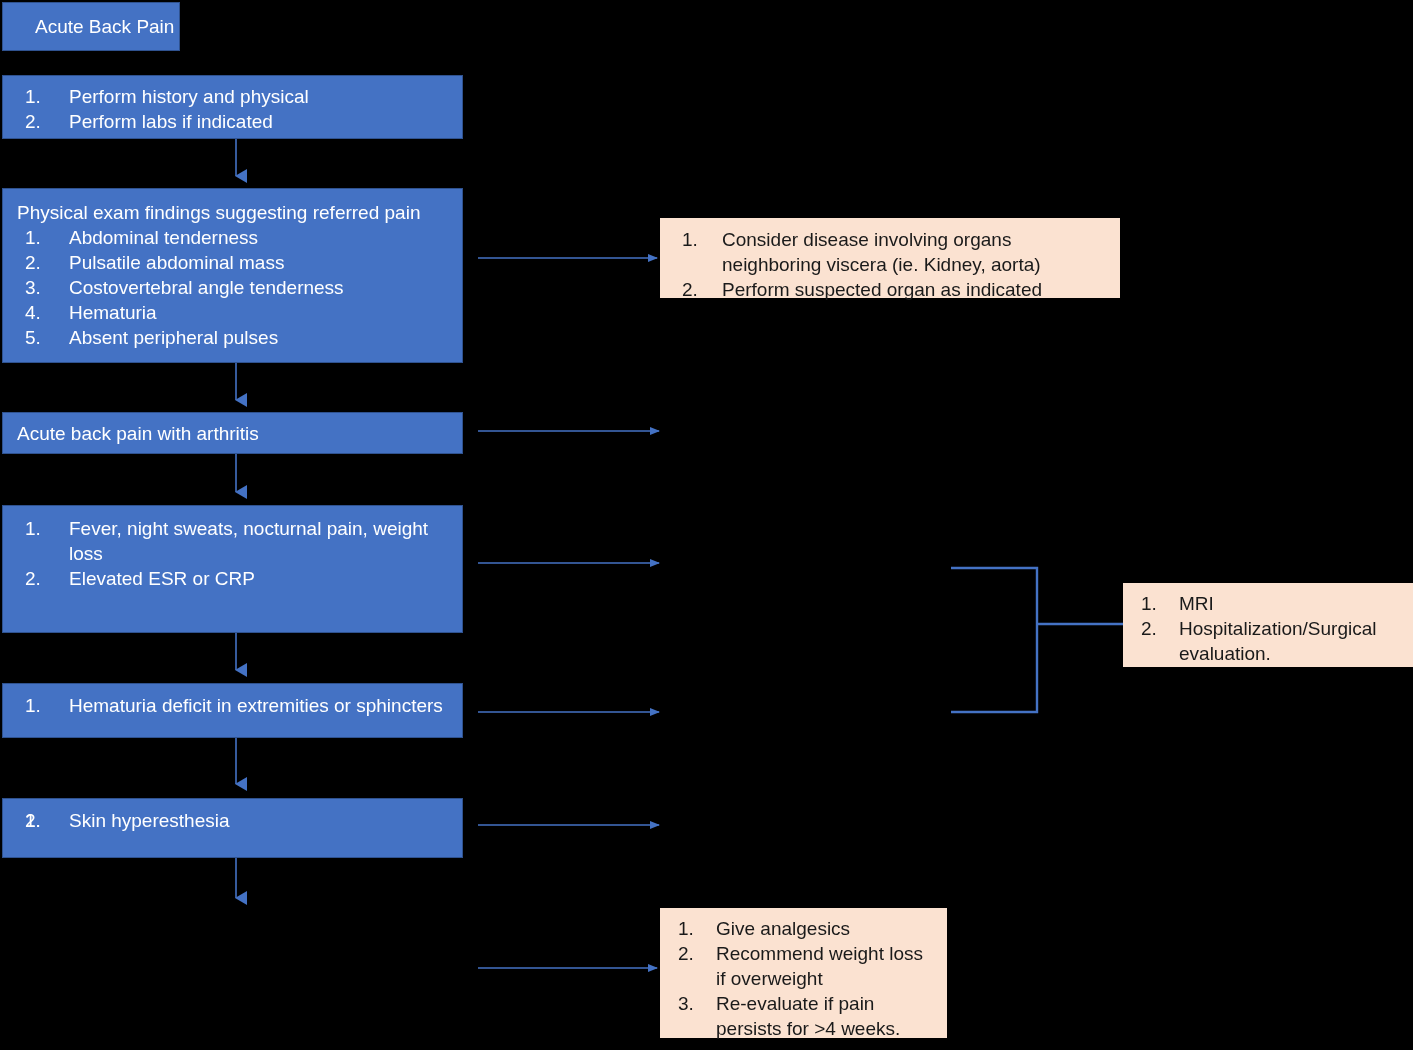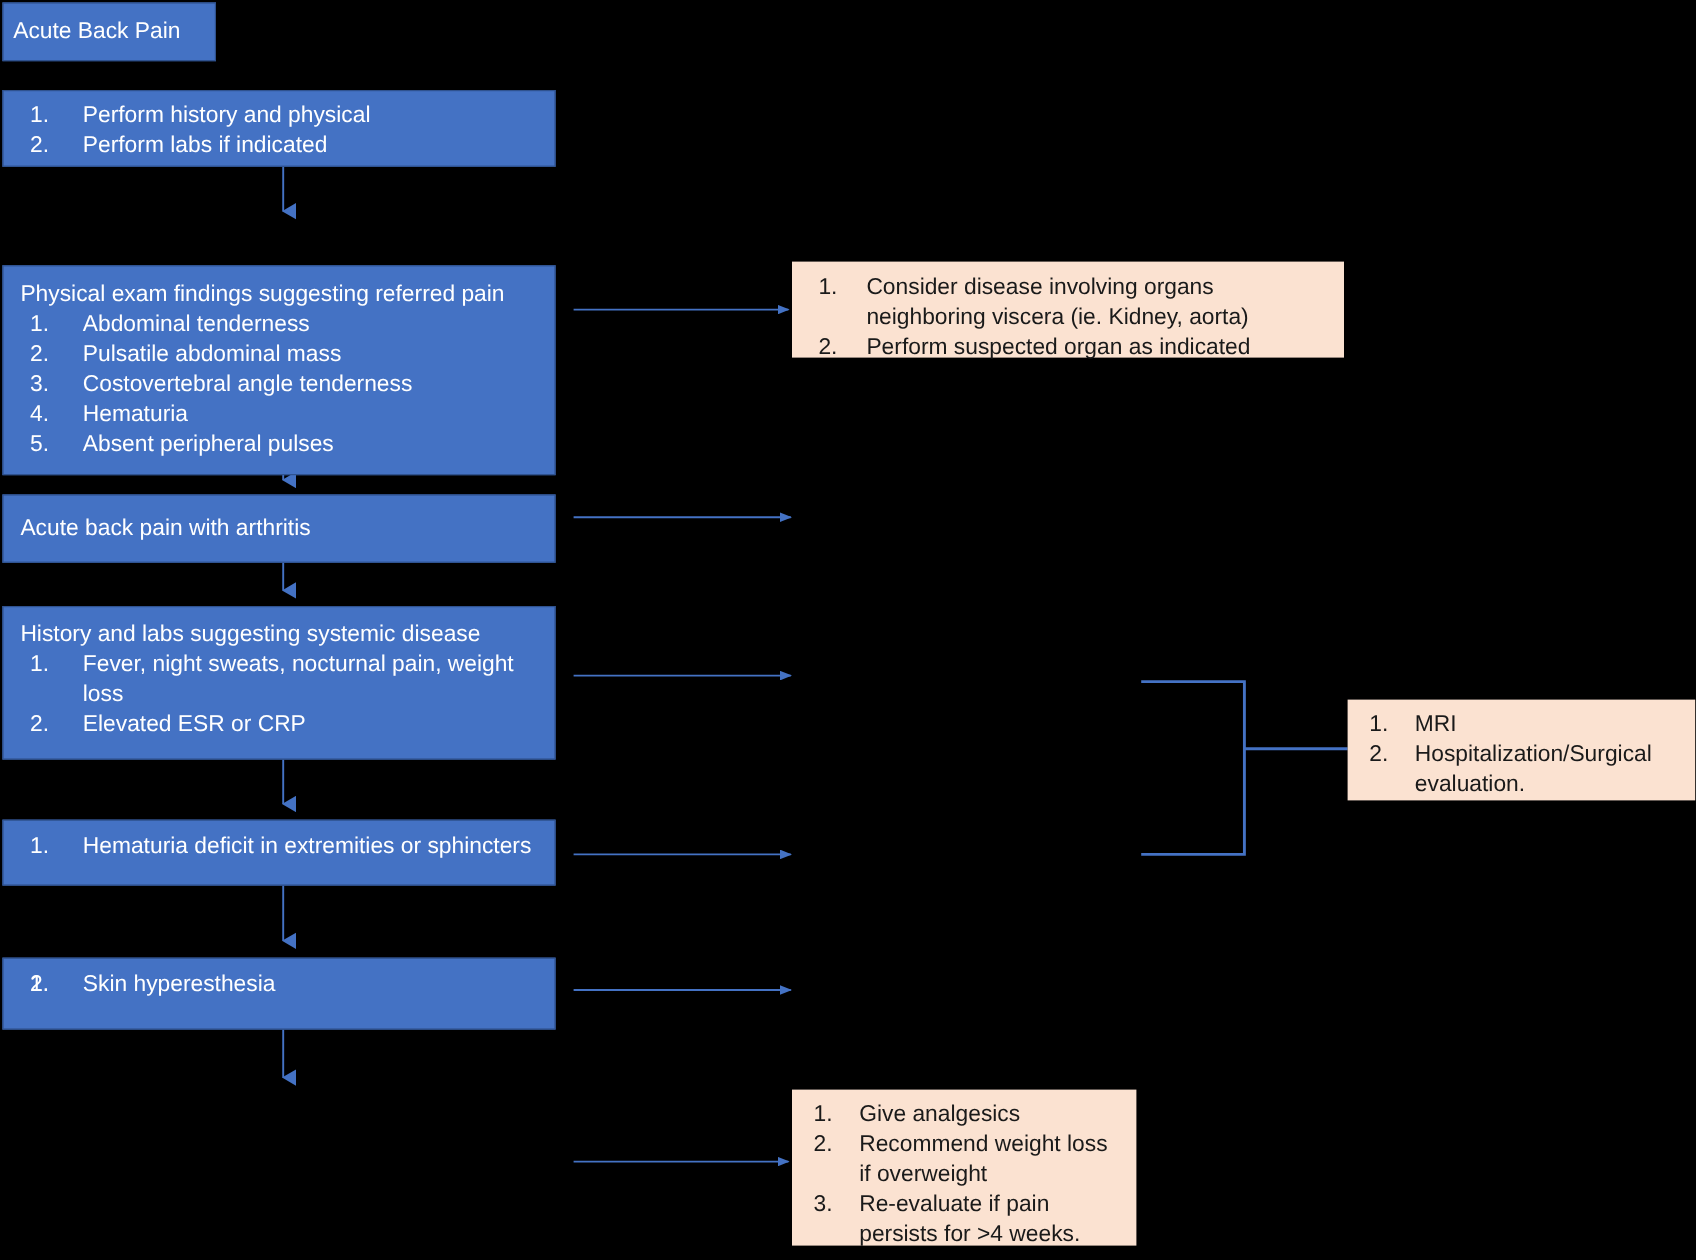--- a/index.html
+++ b/index.html
@@ -109,38 +109,38 @@
       <line x1="478" y1="825" x2="659" y2="825" stroke="#4472C4" stroke-width="1.6" marker-end="url(#arrowblue)"></line>
       <line x1="478" y1="968" x2="657" y2="968" stroke="#4472C4" stroke-width="1.6" marker-end="url(#arrowblue)"></line>
     </g>
 
     <g fill="none" stroke="#4472C4" stroke-width="2.4">
       <path d="M951,568 L1037,568 L1037,712 L951,712"></path>
       <path d="M1037,624 L1123,624"></path>
     </g>
   </svg>
 
-  <div class="node blue-box" style="left:2px; top:2px; width:178px; height:49px; display:flex; align-items:center; padding-left:8px;">
+  <div class="node blue-box" style="left:2px; top:2px; width:178px; height:49px; display:flex; align-items:center; padding-left:32px;">
     <span class="plain-text">Acute Back Pain</span>
   </div>
 
   <div class="node blue-box pad" style="left:2px; top:75px; width:461px; height:64px;">
     <ul class="olist">
       <li>
         <span class="num">1.</span>
         <span>Perform history and physical</span>
       </li>
       <li>
         <span class="num">2.</span>
         <span>Perform labs if indicated</span>
       </li>
     </ul>
   </div>
 
-  <div class="node blue-box pad" style="left:2px; top:188px; width:461px; height:175px; padding-top:11px;margin-top:33px;">
+  <div class="node blue-box pad" style="left:2px; top:188px; width:461px; height:175px; padding-top:11px;">
     <span class="heading-line">Physical exam findings suggesting referred pain</span>
     <ul class="olist">
       <li>
         <span class="num">1.</span>
         <span>Abdominal tenderness</span>
       </li>
       <li>
         <span class="num">2.</span>
         <span>Pulsatile abdominal mass</span>
       </li>
@@ -165,26 +165,25 @@
         <span class="num">1.</span>
         <span>Consider disease involving organs neighboring viscera (ie. Kidney, aorta)</span>
       </li>
       <li>
         <span class="num">2.</span>
         <span>Perform suspected organ as indicated</span>
       </li>
     </ul>
   </div>
 
-  <div class="node blue-box" style="left:2px; top:412px; width:461px; height:57px; display:flex; align-items:center; padding-left:14px;">
+  <div class="node blue-box" style="left:2px; top:412px; width:461px; height:42px; display:flex; align-items:center; padding-left:14px;">
     <span class="plain-text">Acute back pain with arthritis</span>
   </div>
 
   <div class="node blue-box pad" style="left:2px; top:505px; width:461px; height:128px; padding-top:10px;">
-    <span class="heading-line">History and labs suggesting systemic disease</span>
     <ul class="olist">
       <li>
         <span class="num">1.</span>
         <span>Fever, night sweats, nocturnal pain, weight loss</span>
       </li>
       <li>
         <span class="num">2.</span>
         <span>Elevated ESR or CRP</span>
       </li>
     </ul>

